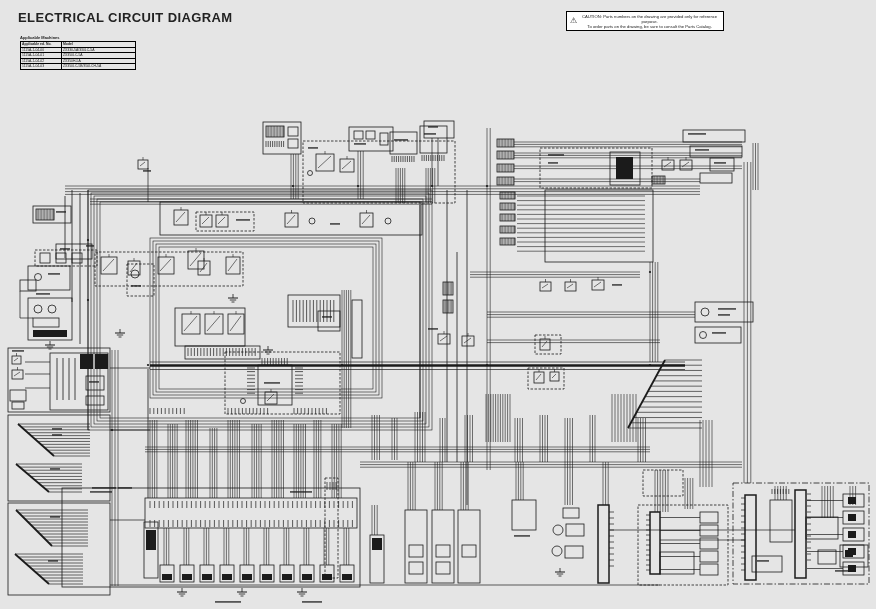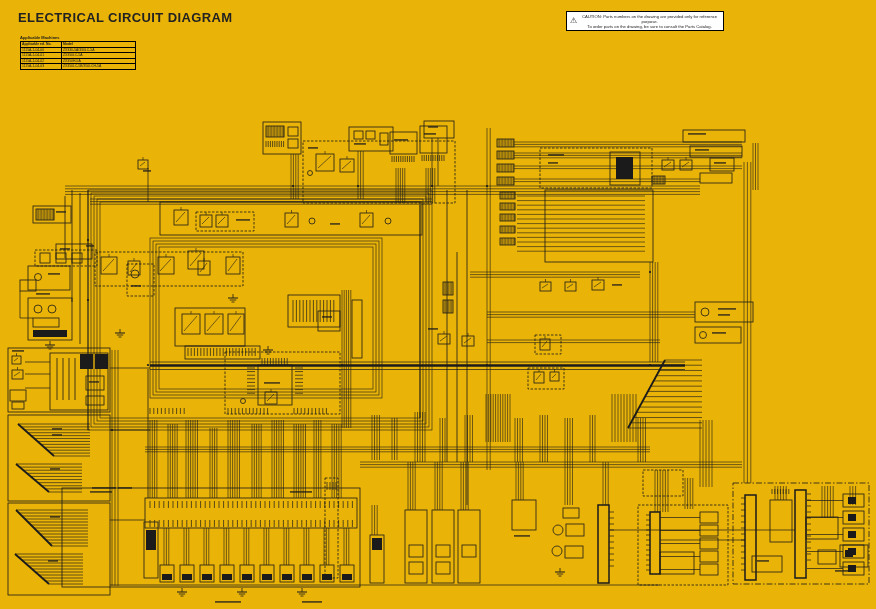--- a/index.html
+++ b/index.html
@@ -1,16 +1,16 @@
 <!DOCTYPE html>
 <html><head>
 <meta charset="utf-8">
 <style>
   html,body{margin:0;padding:0;background:#fff;}
-  #page{position:relative;width:876px;height:609px;background:#eab308;overflow:hidden;
+  #page{position:relative;width:876px;height:609px;background:#e5e5e5;overflow:hidden;
         font-family:"Liberation Sans",sans-serif;color:#1b1b1b;}
   #title{position:absolute;left:18px;top:10px;font-size:13px;font-weight:600;
          letter-spacing:.4px;color:#222;}
   #machines{position:absolute;left:20px;top:35px;}
   #machines .cap{font-size:4px;font-weight:bold;margin-bottom:1px;}
   #machines table{border-collapse:collapse;width:116px;}
   #machines th,#machines td{border:0.6px solid #000;font-size:3.4px;line-height:4.6px;
          padding:0 1px;white-space:nowrap;font-weight:normal;text-align:left;}
   #machines th{font-weight:bold;}
   #machines td:first-child,#machines th:first-child{width:38px;}

